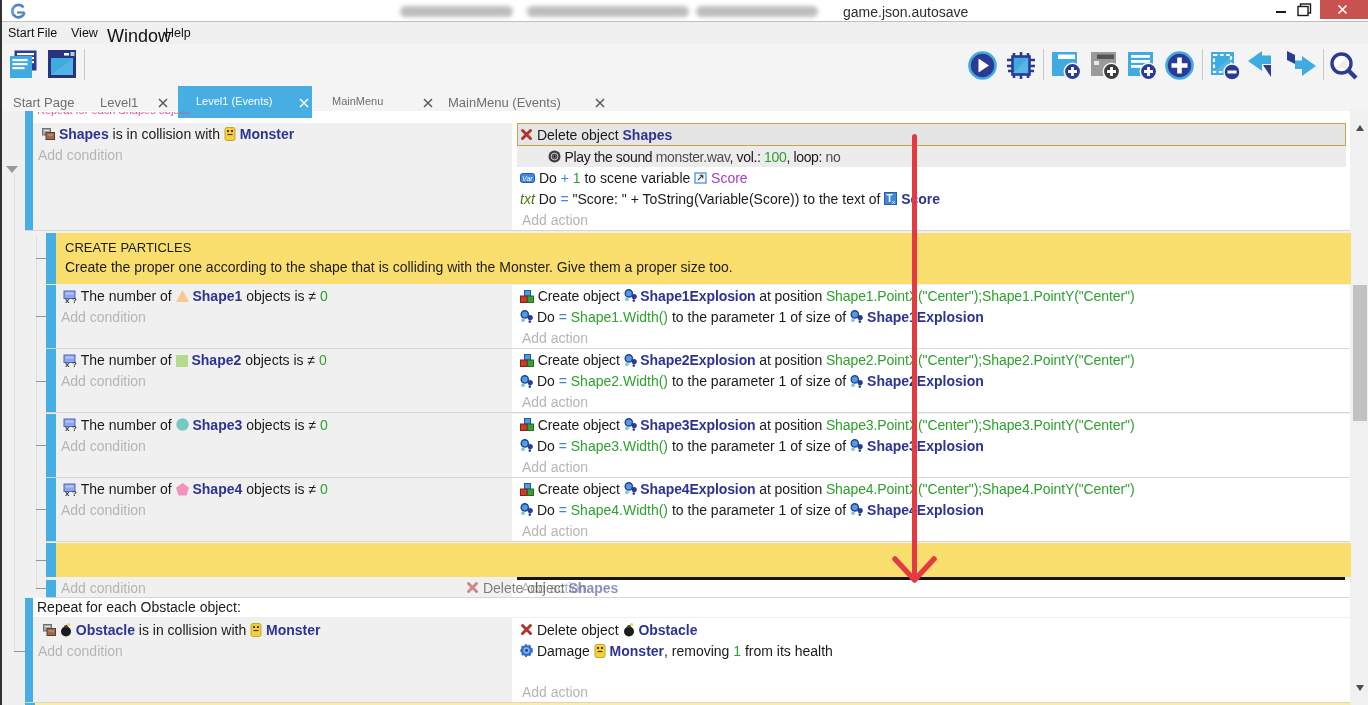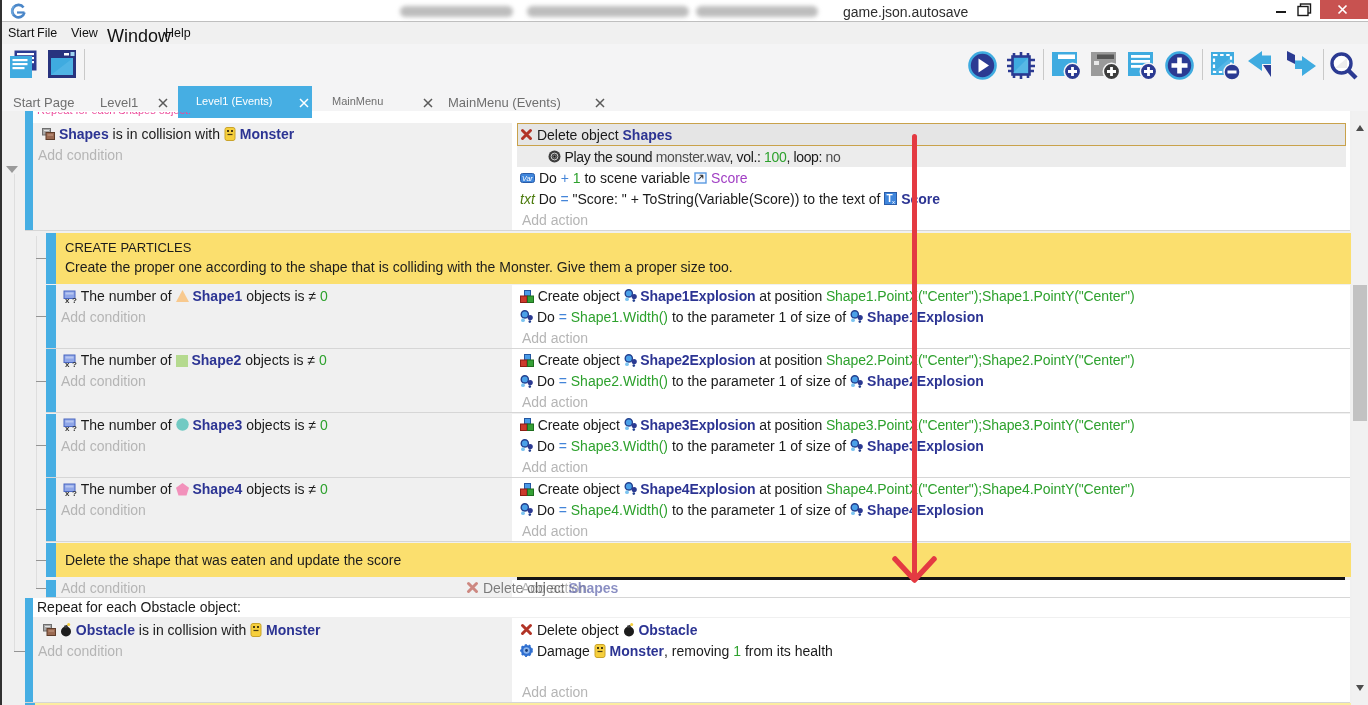--- a/index.html
+++ b/index.html
@@ -388,21 +388,20 @@
           <circle cx="4.8" cy="4.4" r="3.6" fill="#4aa0e8" stroke="#23408f" stroke-width="1.4"></circle>
           <circle cx="10.2" cy="7.6" r="2.6" fill="#2b3a92"></circle>
           <circle cx="3" cy="10.2" r="1.9" fill="#7cc4f0"></circle>
           <circle cx="9.8" cy="11.6" r="1.3" fill="#23408f"></circle>
         </svg> <span class="ob">Shape4Explosion</span></div>
 <div class="row ph" style="left:520px;top:409.4px;">Add action</div>
 <div class="brd" style="left:44px;top:430.4px;width:1304px;"></div>
 
 <div class="bar" style="left:44px;top:432.5px;width:10px;height:33.5px;"></div>
 <div class="abs" style="left:54px;top:432.5px;width:1294.5px;height:33.5px;background:#fbdf6e;"></div>
-<div class="abs" style="left:63px;top:441px;font-size:14px;color:#1c1c1c;white-space:nowrap;">Delete the shape that was eaten and update the score</div>
 
 <div class="abs" style="left:515px;top:466.5px;width:828px;height:2.5px;background:#141414;"></div>
 
 <div class="bar" style="left:44px;top:469px;width:10px;height:17.8px;"></div>
 <div class="abs" style="left:510px;top:469px;width:838px;height:17.8px;background:#fff;"></div>
 <div class="abs ph" style="left:59px;top:469px;height:17.8px;line-height:17.8px;font-size:14px;">Add condition</div>
 <div class="abs ph" style="left:519px;top:469px;height:17.8px;line-height:17.8px;font-size:14px;">Add action</div>
 <div class="brd" style="left:44px;top:486.8px;width:1304px;"></div>
 
 <div class="row" style="left:464px;top:466px;opacity:0.55;">

